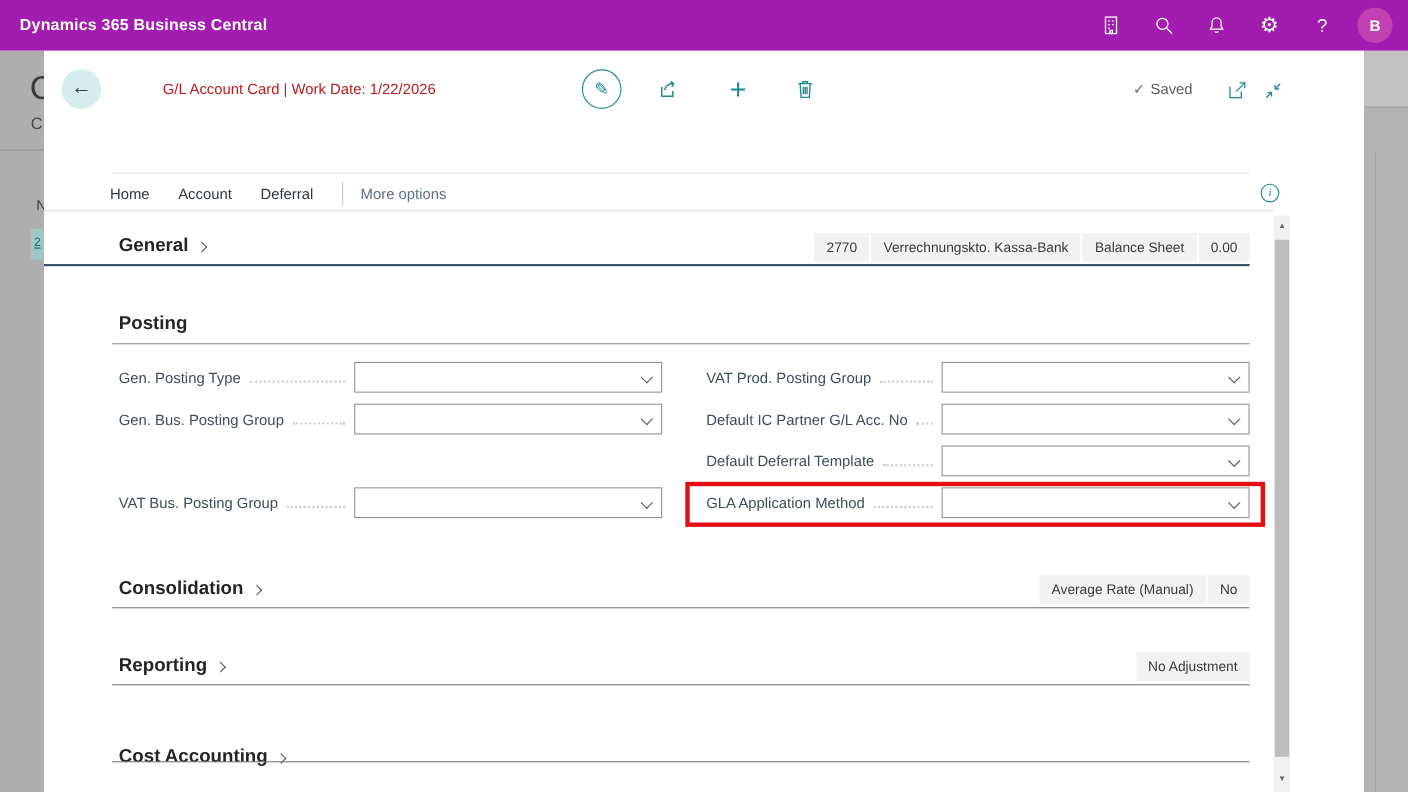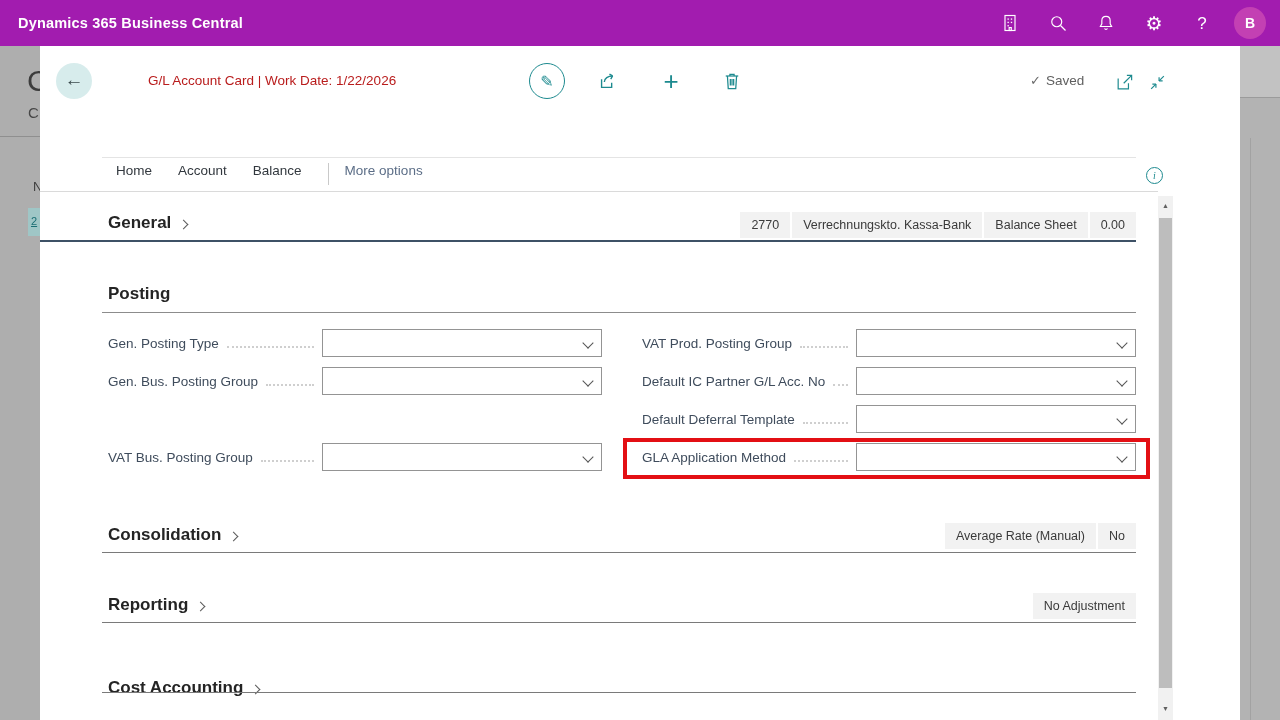--- a/index.html
+++ b/index.html
@@ -40,21 +40,21 @@
   .tool-btn svg { stroke:#1d8a8f; fill:none; stroke-width:1.5; }
   .plus-glyph { color:#1d8a8f; font-size:26px; font-weight:300; line-height:1; }
   .saved { position:absolute; left:990px; top:27px; font-size:13.5px; color:#5f5f5f; display:flex; align-items:center; gap:5px; }
   .saved .check { font-size:13px; color:#6a6a6a; }
 
   
   .page-title { position:absolute; left:68px; top:52px; font-size:28px; font-weight:300; color:#3d3d3d; letter-spacing:.2px; }
 
   
   .tab-topline { position:absolute; left:62px; top:111px; width:1034px; height:1px; background:#e4e4e4; }
-  .tabs { position:absolute; left:76px; top:117px; display:flex; align-items:flex-start; height:26px; }
+  .tabs { position:absolute; left:60px; top:117px; display:flex; align-items:center; height:26px; }
   .tab { font-size:13.5px; color:#32383e; margin-right:26px; cursor:pointer; white-space:nowrap; }
   .tab-divider { width:1px; height:22px; background:#c9c9c9; margin-right:16px; }
   .tab-more { font-size:13.5px; color:#5c6e87; cursor:pointer; }
   .tab-underline { position:absolute; left:0; top:145px; width:1118px; height:1px; background:#dadada; }
   .info-btn { position:absolute; left:1106px; top:121px; width:17px; height:17px; border:1px solid #1d8a8f; border-radius:50%; display:flex; align-items:center; justify-content:center; cursor:pointer; }
   .info-btn span { color:#1d8a8f; font-size:10px; font-style:italic; font-family:"Liberation Serif", serif; }
 
   
   .scrollbar { position:absolute; left:1118px; top:150px; width:15px; height:524px; background:#f1f1f1; }
   .sb-arrow { position:absolute; left:0; width:15px; height:15px; display:flex; align-items:center; justify-content:center; color:#606060; font-size:7px; cursor:pointer; }
@@ -179,21 +179,21 @@
       <path d="M20 4l-6 6"></path>
         <path d="M14 10V5.5M14 10h4.5"></path>
     </svg>
   </div>
 
 
   <div class="tab-topline"></div>
   <div class="tabs">
     <span class="tab">Home</span>
     <span class="tab">Account</span>
-    <span class="tab">Balance</span>
+    <span class="tab">Deferral</span>
     <span class="tab-divider"></span>
     <span class="tab-more">More options</span>
   </div>
   <div class="info-btn">
     <span>i</span>
   </div>
   <div class="tab-underline"></div>
 
   <div class="scrollbar">
     <div class="sb-arrow sb-up">▲</div>

